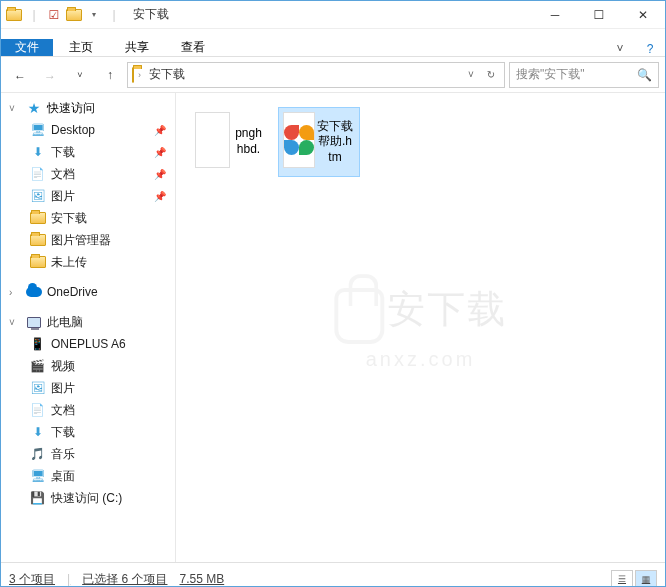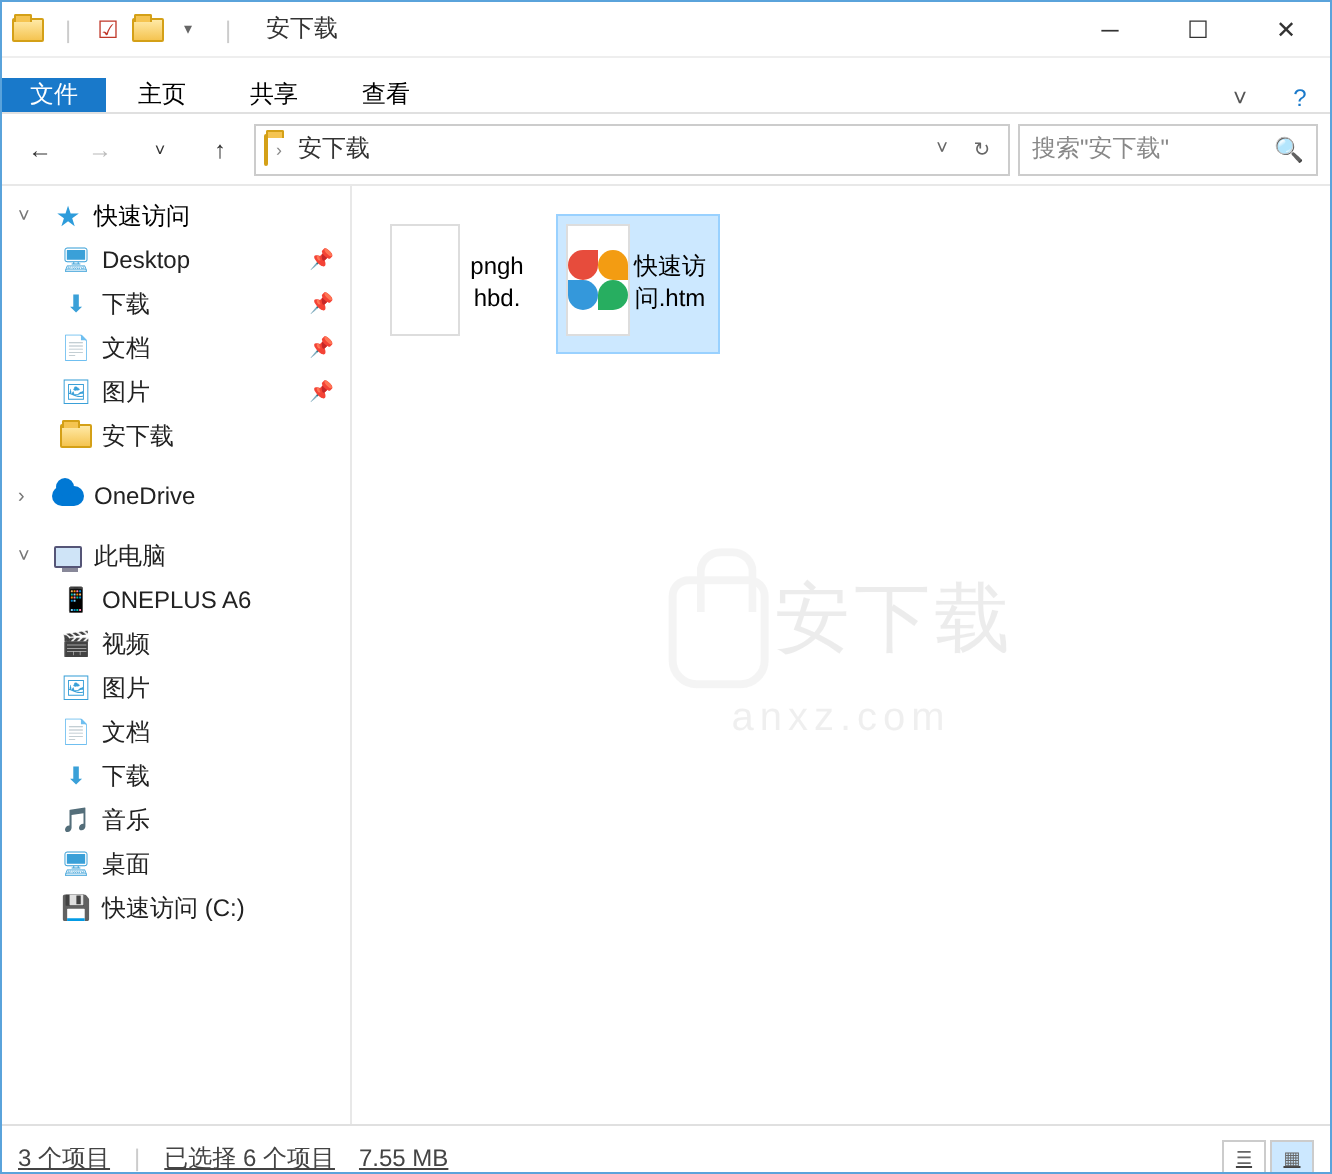--- a/index.html
+++ b/index.html
@@ -159,20 +159,32 @@
         <span class="ticon" style="color:#3aa0d8">🖼</span>
         <span>图片</span>
         <span class="pin">📌</span>
       </div>
     <div class="tree-item indent1">
         <span class="ticon">
           <span class="folder-mini"></span>
         </span>
         <span>安下载</span>
       </div>
+    <div class="tree-item indent1">
+        <span class="ticon">
+          <span class="folder-mini"></span>
+        </span>
+        <span>图片管理器</span>
+      </div>
+    <div class="tree-item indent1">
+        <span class="ticon">
+          <span class="folder-mini"></span>
+        </span>
+        <span>未上传</span>
+      </div>
     <div style="height:8px"></div>
     <div class="tree-item">
         <span class="chev">›</span>
         <span class="ticon">
           <span class="onedrive"></span>
         </span>
         <span>OneDrive</span>
       </div>
     <div style="height:8px"></div>
     <div class="tree-item">
@@ -229,21 +241,21 @@
 
     <div class="file-item selected">
       <div class="thumb htm-thumb">
         <div class="pinwheel">
             <span class="p1"></span>
             <span class="p2"></span>
             <span class="p3"></span>
             <span class="p4"></span>
           </div>
       </div>
-      <div class="fname">快速访问.htm</div>
+      <div class="fname">安下载帮助.htm</div>
     </div>
 
   </div>
 </div>
 
 <div class="statusbar">
   <span>3 个项目</span>
   <span style="color:#ccc">|</span>
   <span>已选择 6 个项目</span>
   <span>7.55 MB</span>

